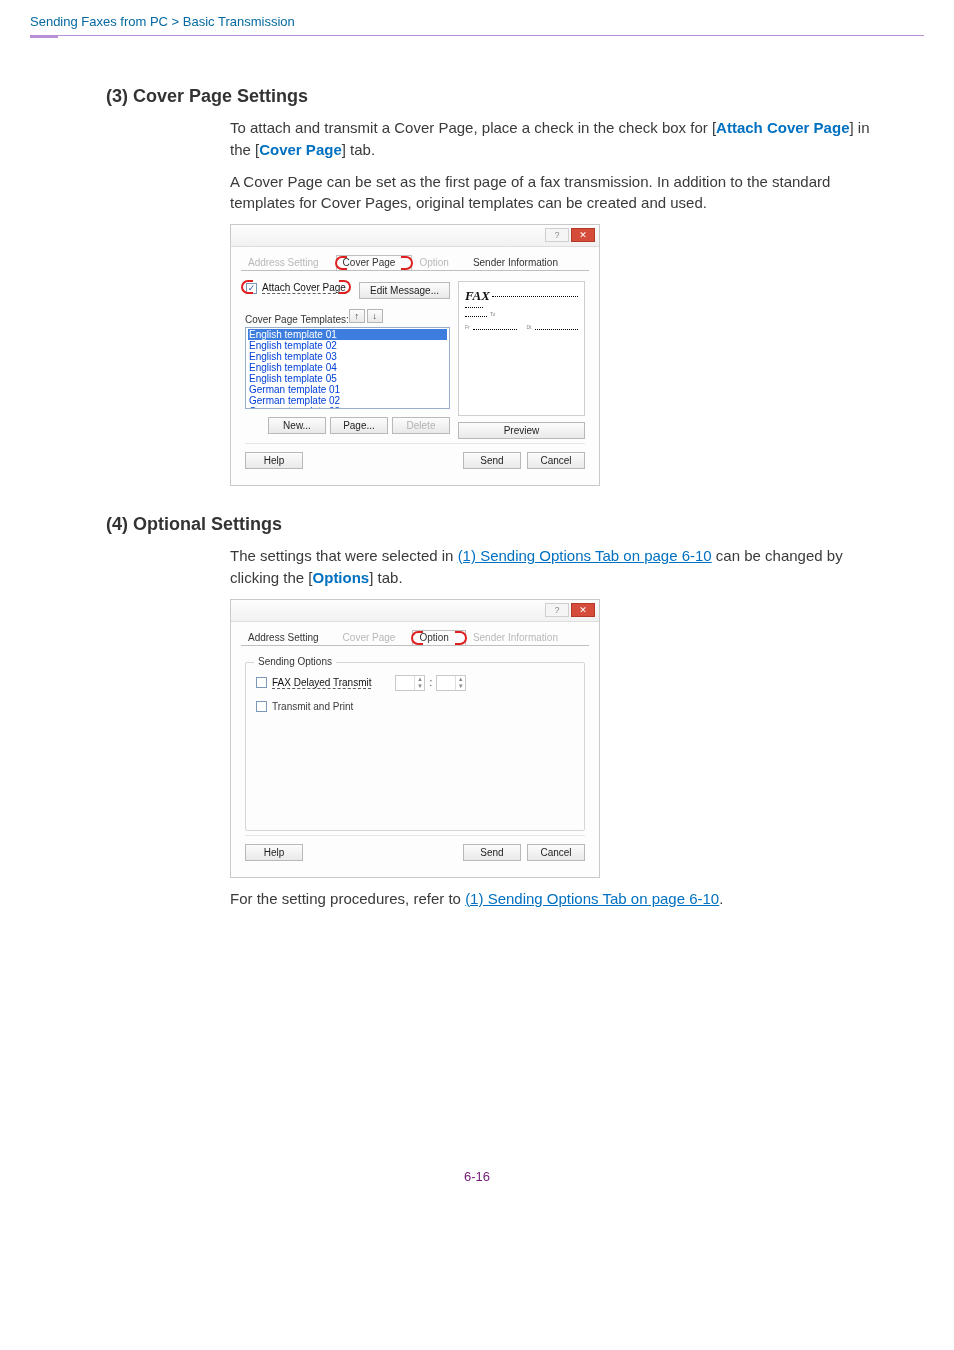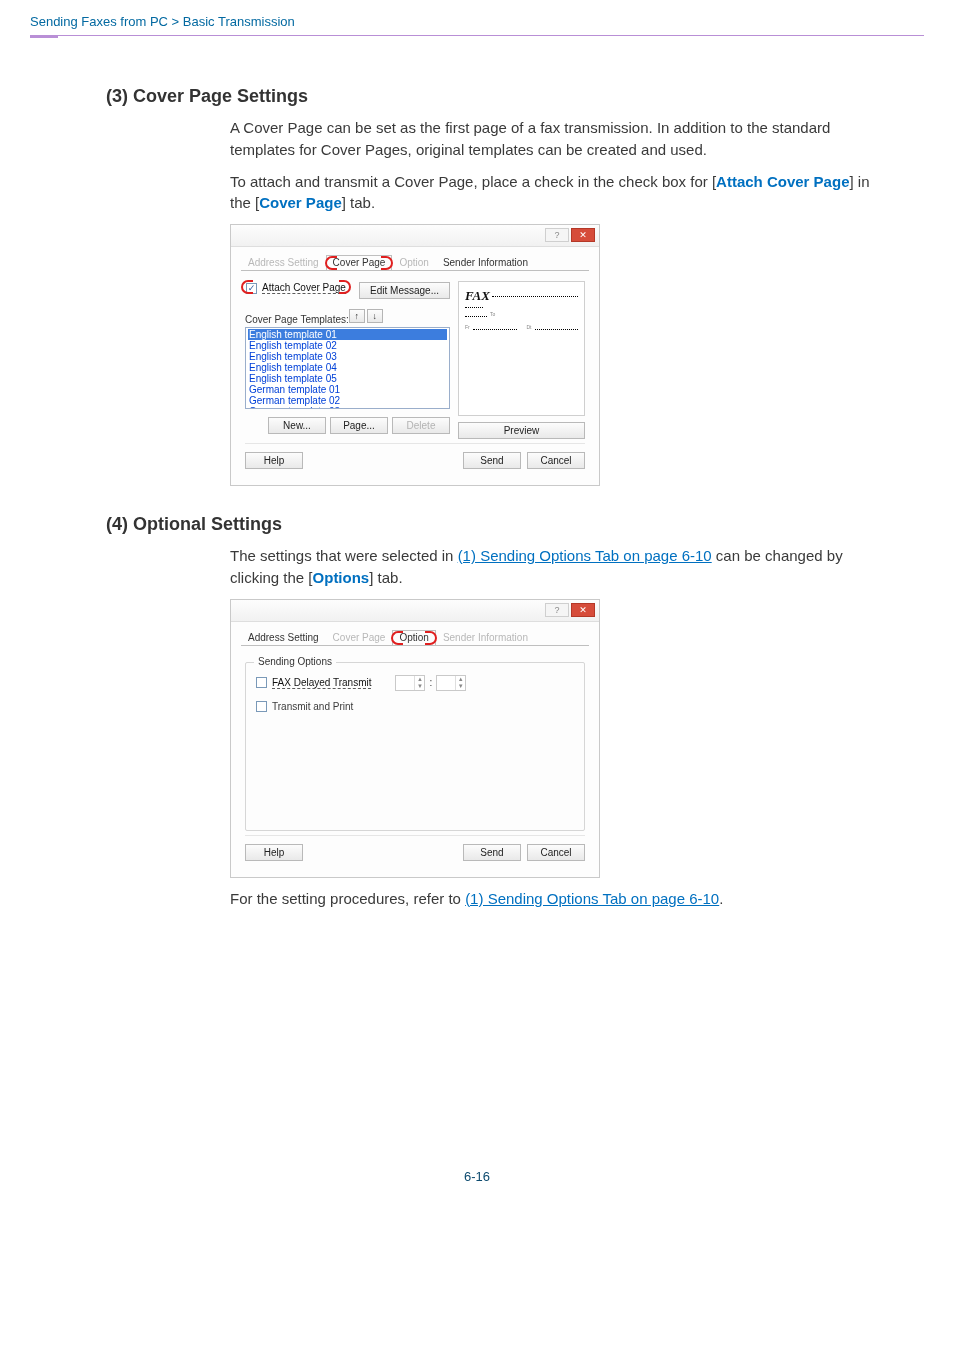--- a/index.html
+++ b/index.html
@@ -88,21 +88,21 @@
     padding: 6px 10px 12px 10px;
   }
   .tabs {
     display: flex;
     align-items: flex-end;
     border-bottom: 1px solid #bfbfbf;
     height: 18px;
     position: relative;
   }
   .tab {
-    padding: 1px 6px 2px 6px;
+    padding: 1px 16px 2px 6px;
     font-size: 10px;
     color: #333;
     border: 1px solid transparent;
     border-bottom: none;
     position: relative;
   }
   .tab.active {
     border-color: #bfbfbf;
     background: #fdfdfd;
     z-index: 2;
@@ -207,41 +207,41 @@
     margin-top: 4px;
     padding-top: 8px;
     display: flex;
     justify-content: space-between;
   }
   .dialog-footer .right { display:flex; gap:6px; }
 
   .page-number {
     text-align: center;
     font-size: 13px;
-    color: #0c4a6e;
+    color: #701a75;
     margin-top: 260px;
     padding-bottom: 30px;
   }
 </style>
 </head>
 <body>
 
 <div class="header">
   <span>Sending Faxes from PC &gt; Basic Transmission</span>
 </div>
 <div class="header-divider"></div>
 <div class="header-underscore"></div>
 
 <div class="content">
 
   <h3 class="section-title">(3) Cover Page Settings</h3>
-  <p class="body-text">A Cover Page can be set as the first page of a fax transmission. In addition to the standard templates for Cover Pages, original templates can be created and used.</p>
   <p class="body-text">
     <span>To attach and transmit a Cover Page, place a check in the check box for [</span><span class="bold-blue">Attach Cover Page</span><span>] in the [</span><span class="bold-blue">Cover Page</span><span>] tab.</span>
   </p>
+  <p class="body-text">A Cover Page can be set as the first page of a fax transmission. In addition to the standard templates for Cover Pages, original templates can be created and used.</p>
 
   <div class="dialog-wrap">
     <div class="dialog">
       <div class="dialog-title">
         <span class="blur">&nbsp;</span>
         <div class="win-btns">
           <div class="win-btn">?</div>
           <div class="win-btn close">✕</div>
         </div>
       </div>

